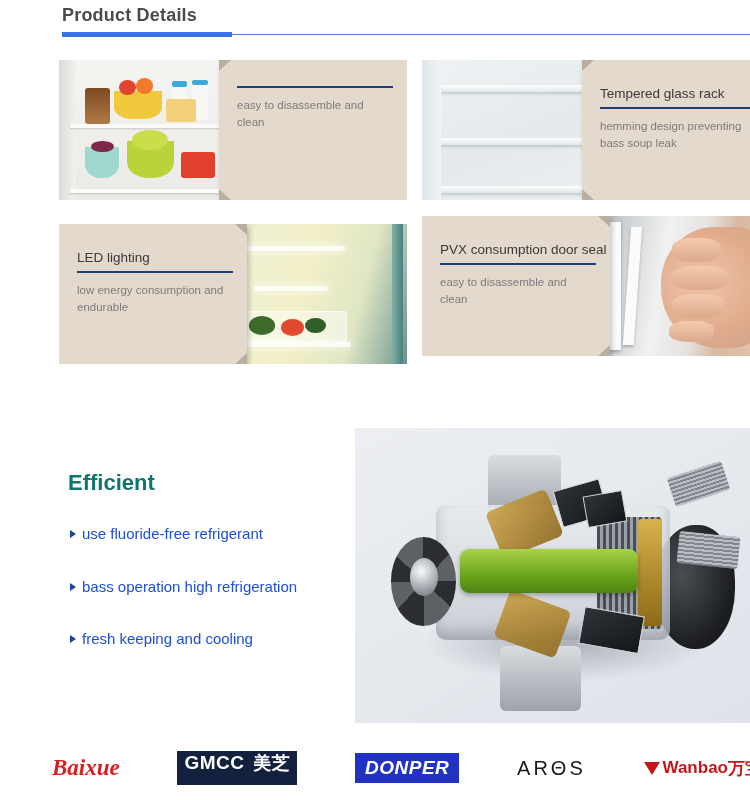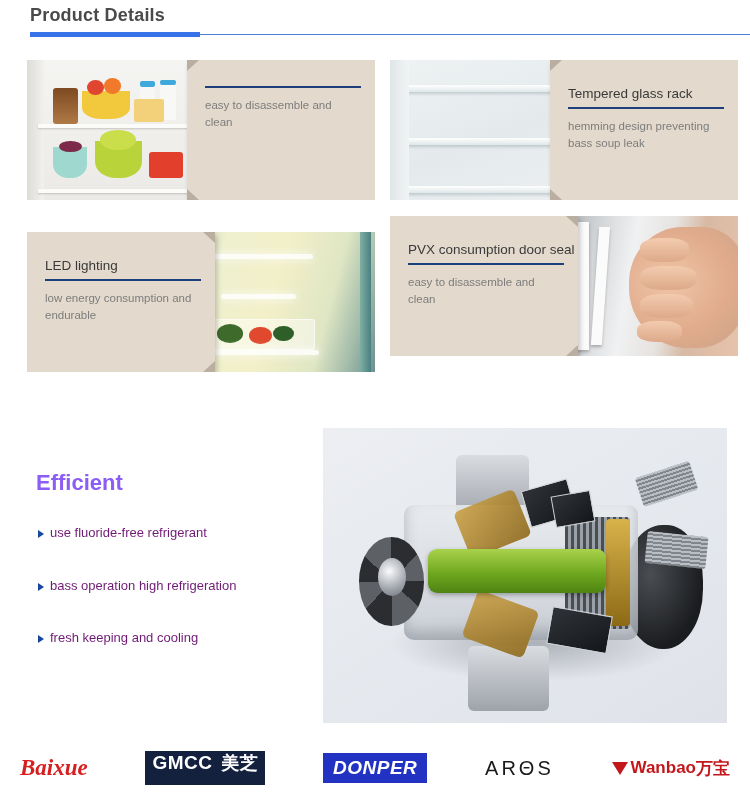--- a/index.html
+++ b/index.html
@@ -2,21 +2,21 @@
 <html><head>
 <meta charset="utf-8">
 <style>
   * { box-sizing: border-box; margin: 0; padding: 0; }
   html, body {
     width: 750px; height: 800px;
     background: #ffffff;
     font-family: "Liberation Sans", sans-serif;
     overflow: hidden;
   }
-  .page { position: relative; width: 594px; height: 800px; }
+  .page { position: relative; width: 594px; height: 800px; margin-left: 32px; }
 
   
   .section-header { position: absolute; left: 0; width: 750px; }
   .section-title {
     font-size: 18px; font-weight: bold; color: #4a4a4a;
     letter-spacing: 0.2px; padding-left: 30px;
   }
   .rule-wrap { position: relative; height: 6px; margin-top: 6px; }
   .rule-thin {
     position: absolute; left: 30px; right: 0; top: 2px;
@@ -98,30 +98,30 @@
   .seal-strip { position: absolute; background: #fbfbfb;
     box-shadow: 0 2px 3px rgba(0,0,0,.25); }
   .hand { position: absolute; right: -4%; top: 8%; width: 62%; height: 86%;
     background: radial-gradient(ellipse at 35% 45%, #f0c5a8 0%, #e0ab8c 55%, #caa288 100%);
     border-radius: 46% 38% 42% 50%; }
   .finger { position: absolute; border-radius: 40%;
     background: linear-gradient(180deg,#f3cbaf,#dda98a); }
 
   
   .efficient-title {
-    position: absolute; font-size: 22px; font-weight: bold; color: #8b5cf6;
+    position: absolute; font-size: 22px; font-weight: bold; color: #0f766e;
   }
   .bullet-row { position: absolute; display: flex; align-items: flex-start; }
   .bullet-mark {
     width: 0; height: 0; margin: 5px 6px 0 0;
     border-left: 6px solid #17479e;
     border-top: 4px solid transparent;
     border-bottom: 4px solid transparent;
   }
-  .bullet-text { font-size: 13px; color: #701a75; white-space: nowrap; }
+  .bullet-text { font-size: 15px; color: #1d4ed8; white-space: nowrap; }
 
   
   .compressor-photo {
     position: absolute;
     background: linear-gradient(150deg,#eceef2 0%,#e6e9ee 45%,#dfe3e9 100%);
     overflow: hidden;
   }
   .comp-shadow { position: absolute; left: 16%; top: 60%; width: 72%; height: 26%;
     background: radial-gradient(ellipse at 50% 50%, rgba(90,95,105,.40), rgba(90,95,105,0) 70%); }
   .comp-body { position: absolute; left: 20%; top: 26%; width: 58%; height: 46%;
@@ -239,21 +239,21 @@
       <div class="notch notch-tl-top"></div>
       <div class="notch notch-bl-bot"></div>
       <div class="panel-inner">
         <div class="panel-title">Tempered glass rack</div>
         <div class="panel-underline"></div>
         <div class="panel-desc">hemming design preventing bass soup leak</div>
       </div>
     </div>
   </div>
 
-  <div class="card" style="left:27px; top:232px;">
+  <div class="card" style="left:27px; top:224px;">
     <div class="card-img" style="right:0; width:188px;">
       <div class="img-led">
         <div class="led-bar" style="left:12%; top:16%; width:55%;"></div>
         <div class="led-bar" style="left:18%; top:44%; width:40%;"></div>
         <div class="led-tray" style="left:10%; top:62%; width:58%; height:22%;"></div>
         <div class="led-veg" style="left:16%; top:66%; width:14%; height:13%; background:#3e6b2c;"></div>
         <div class="led-veg" style="left:33%; top:68%; width:12%; height:12%; background:#e0492e;"></div>
         <div class="led-veg" style="left:46%; top:67%; width:11%; height:11%; background:#2f5f28;"></div>
         <div class="led-bar" style="left:8%; top:84%; width:62%;"></div>
         <div style="position:absolute;right:2%;top:0;bottom:0;width:6%;background:linear-gradient(90deg,#7fb0a2,#4a7f82);"></div>

